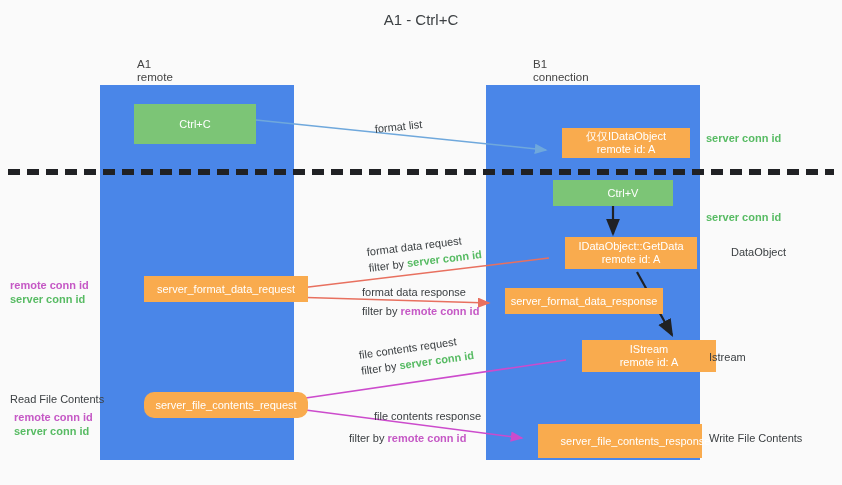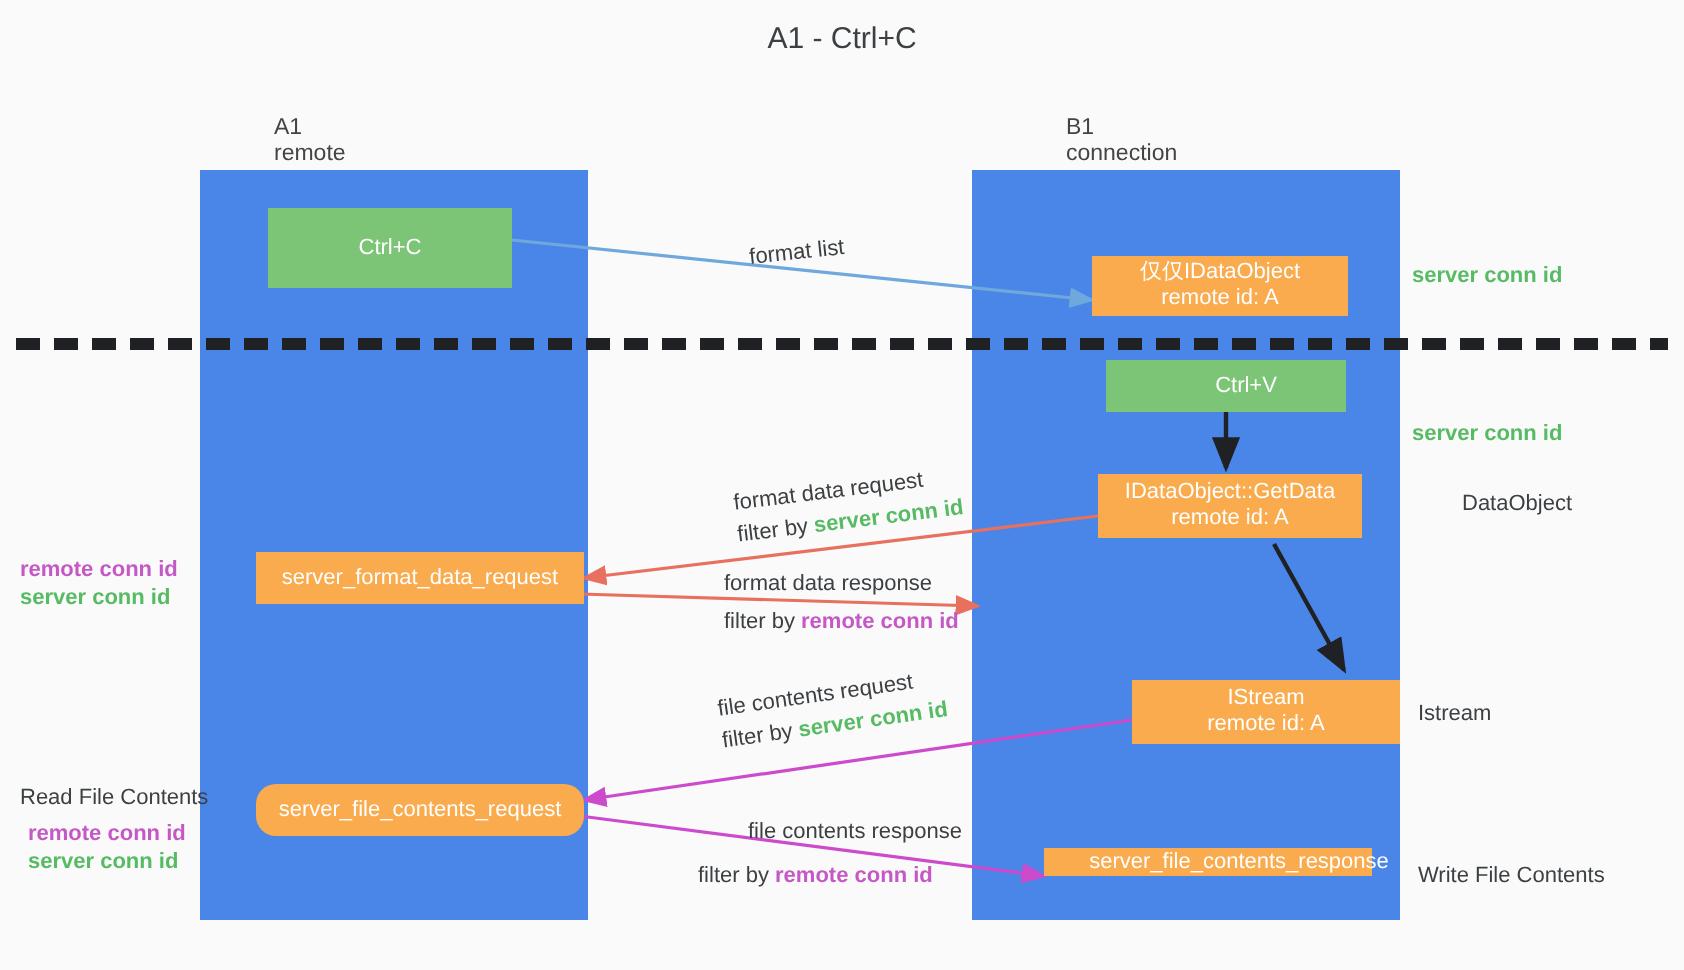--- a/index.html
+++ b/index.html
@@ -23,21 +23,21 @@
   }
   .lane-head{
     position:absolute;text-align:left;font-size:11.5px;line-height:13px;color:#444;
   }
 
   .box{
     position:absolute;box-sizing:border-box;
     display:flex;flex-direction:column;align-items:center;justify-content:center;
     color:#ffffff;font-size:11px;line-height:13px;text-align:center;
   }
-  .box.orange{background:#f9ab4e;}
+  .box.orange{background:#f9ab4e;margin-left:16px;}
   .box.green{background:#7cc576;}
 
   .lbl{position:absolute;font-size:11px;line-height:14px;white-space:nowrap;}
   .lbl.dark{color:#3c4043;}
   .green-t{color:#57bb63;font-weight:bold;}
   .magenta-t{color:#c558c5;font-weight:bold;}
   .rot{transform-origin:left top;}
 </style>
 </head>
 <body>
@@ -108,31 +108,34 @@
 
   <div class="box orange" style="left:549px;top:237px;width:132px;height:32px;">
     <span>IDataObject::GetData</span>
     <span>remote id: A</span>
   </div>
 
   <div class="box orange" style="left:128px;top:276px;width:164px;height:26px;">
     <span>server_format_data_request</span>
   </div>
 
+  <div class="box orange" style="left:489px;top:288px;width:158px;height:26px;">
+    <span>server_format_data_response</span>
+  </div>
 
   <div class="box orange" style="left:566px;top:340px;width:134px;height:32px;">
     <span>IStream</span>
     <span>remote id: A</span>
   </div>
 
   <div class="box orange" style="left:128px;top:392px;width:164px;height:26px;border-radius:10px;">
     <span>server_file_contents_request</span>
   </div>
 
-  <div class="box orange" style="left:522px;top:424px;width:164px;height:14px;padding-left:31px;">
+  <div class="box orange" style="left:522px;top:424px;width:164px;height:34px;padding-left:31px;">
     <span>server_file_contents_response</span>
   </div>
 
   <div class="lbl dark rot" style="left:374px;top:122px;transform:rotate(-6deg);">
     <span>format list</span>
   </div>
 
   <div class="lbl rot" style="left:366px;top:245px;transform:rotate(-7deg);">
     <div class="dark">format data request</div>
     <div class="dark" style="margin-top:2px;">

